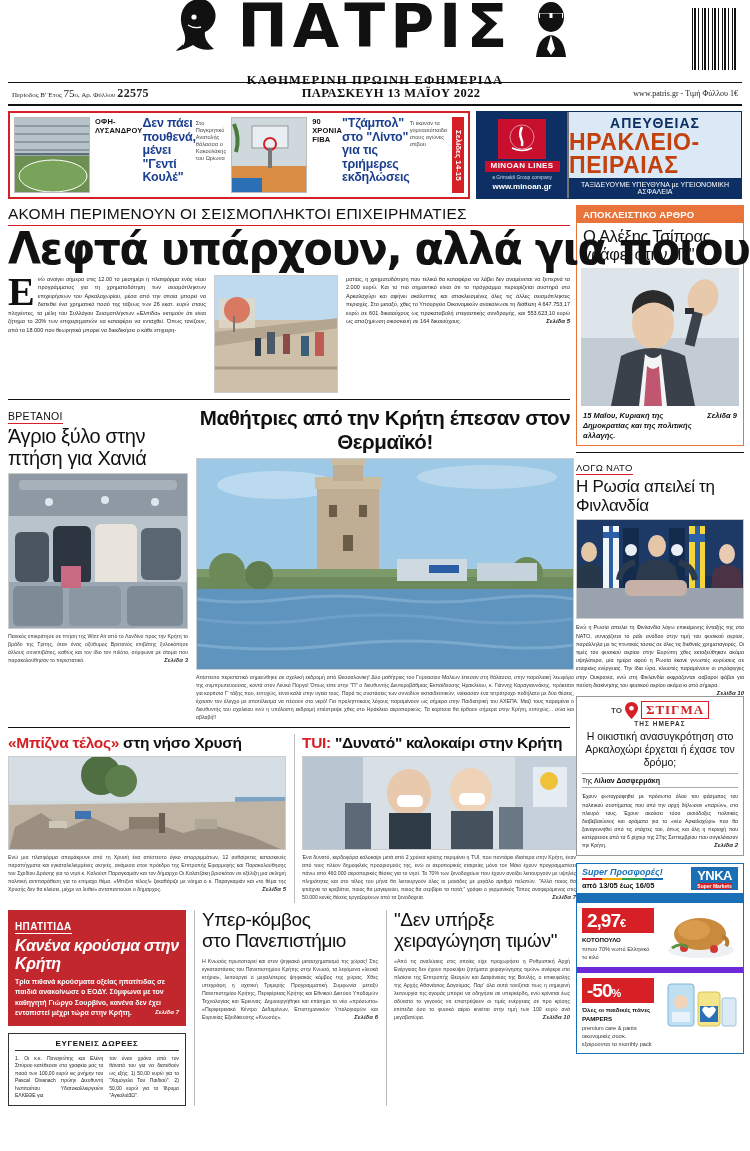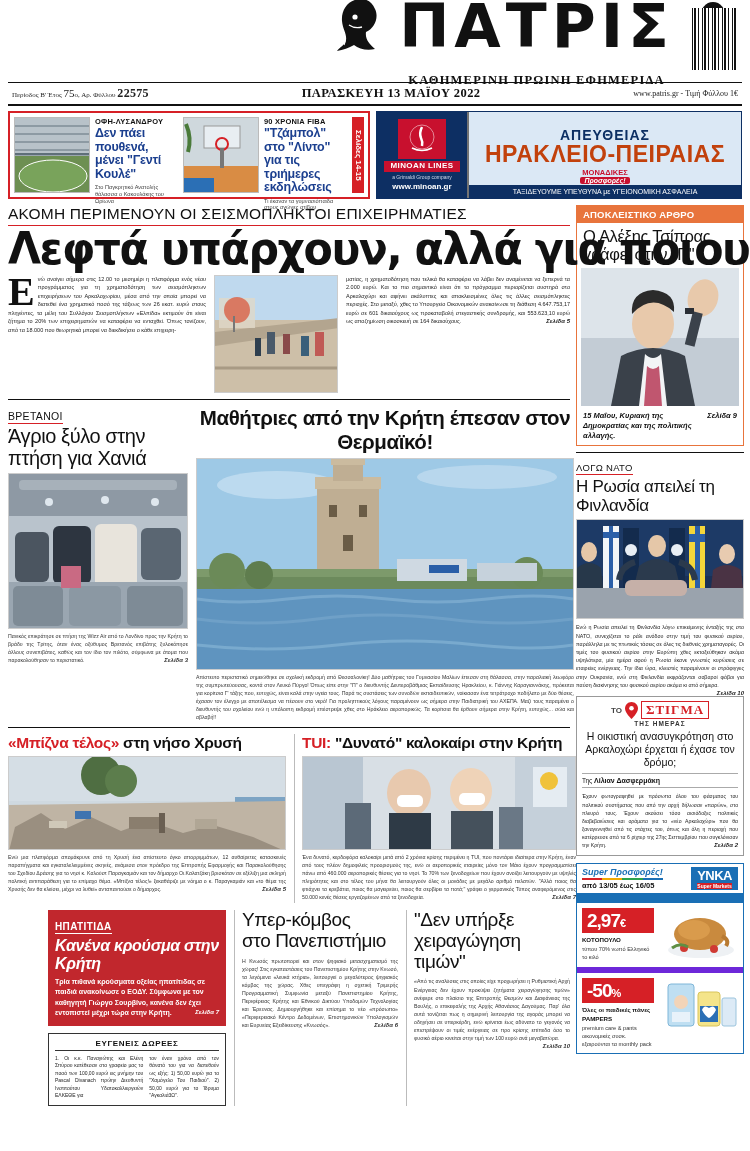--- a/index.html
+++ b/index.html
@@ -7,21 +7,21 @@
   html, body {
     width: 750px; height: 1151px;
     background: #ffffff;
     font-family: "Liberation Sans", sans-serif;
     color: #111;
     overflow: hidden;
   }
   .page { position: relative; width: 750px; height: 1151px; padding: 0 8px; }
 
   
-  .masthead { position: relative; height: 82px; display: flex; align-items: center; justify-content: flex-end; }
+  .masthead { position: relative; height: 82px; display: flex; align-items: center; justify-content: center; }
   .logo-wrap { display: flex; align-items: center; gap: 14px; flex-direction: column; }
   .logo-row { display: flex; align-items: center; gap: 10px; }
   .logo-title {
     font-family: "DejaVu Sans", sans-serif;
     font-weight: bold; font-size: 60px; letter-spacing: 5px; line-height: 0.9;
     color: #111;
   }
   .logo-sub {
     font-family: "Liberation Serif", serif;
     font-weight: bold; font-size: 12.5px; letter-spacing: 1.2px; margin-top: 2px; color: #111;
@@ -41,21 +41,21 @@
   .dateline .left b { font-size: 11px; font-weight: normal;}
   .dateline .left .big { font-size: 12px; font-weight: bold; letter-spacing:.3px;}
   .dateline .center { font-family:"Liberation Serif",serif; font-weight:bold; font-size: 12.5px; letter-spacing:.4px;}
   .dateline .right { font-family:"Liberation Serif",serif; font-size: 8px; color:#222; }
 
   
   .promo-row { display: flex; gap: 6px; height: 88px; margin-bottom: 6px; }
   .promo-left { flex: 0 0 362px; border: 2px solid #d62026; display: flex; padding: 4px; gap: 5px; position: relative; }
   .promo-item { display: flex; gap: 5px; flex: 1; }
   .promo-thumb { width: 76px; height: 76px; border: 1px solid #bbb; flex: 0 0 76px; position: relative; overflow: hidden;}
-  .promo-txt { flex: 1; display: flex; flex-direction: column; justify-content: flex-start; }
+  .promo-txt { flex: 1; display: flex; justify-content: flex-start; }
   .promo-kicker { font-size: 7.5px; font-weight: bold; letter-spacing: .2px; color:#111; margin-bottom:1px;}
   .promo-head { font-size: 12.5px; font-weight: bold; color: #1b3f8f; line-height: 1.08; letter-spacing:-.2px;}
   .promo-dek { font-size: 5.6px; color:#444; margin-top: 3px; line-height:1.25;}
   .promo-pages { writing-mode: vertical-rl; text-orientation: mixed; background:#d62026; color:#fff;
     font-size: 8px; font-weight: bold; padding: 2px 1px; display:flex; align-items:center; justify-content:center; width: 12px;}
   .promo-right { flex: 1; background: #0d2f63; display: flex; border:1px solid #0d2f63; }
   .minoan-box { width: 92px; background: #0d2f63; display:flex; flex-direction:column; align-items:center; justify-content:center; gap:2px; border-right:2px solid #737373; }
   .minoan-logo { width: 48px; height: 40px; background:#c8102e; display:flex; align-items:center; justify-content:center; }
   .minoan-name { color:#fff; font-size: 8px; font-weight:bold; background:#c8102e; padding:1px 6px; letter-spacing:.4px; line-height:1.1; text-align:center;}
   .minoan-tag { color:#cdd8ea; font-size:5px; }
@@ -101,21 +101,21 @@
   .cap { font-size: 5.2px; line-height: 1.55; text-align: justify; color:#333; margin-top: 3px;}
 
   
   .row3 { display: flex; gap: 8px; margin-top: 6px; }
   .r3-left { flex: 0 0 276px; }
   .r3-right { flex: 1; }
   .head-red-blk { font-size: 15.5px; font-weight: bold; letter-spacing:-.3px;}
   .red { color: #d62026; }
 
   
-  .row4 { display: flex; gap: 8px; margin-top: 7px; margin-left: 40px; }
+  .row4 { display: flex; gap: 8px; margin-top: 7px; }
   .r4-a { flex: 0 0 178px; }
   .r4-b { flex: 1; border-left: 1px solid #bbb; padding-left: 7px;}
   .r4-c { flex: 1; border-left: 1px solid #bbb; padding-left: 7px;}
   .redbox { background: #c1272d; color:#fff; padding: 6px 7px 7px; }
   .redbox .k { font-size: 10px; font-weight: bold; letter-spacing:.4px; border-bottom:1.5px solid #fff; display:inline-block; padding-bottom:1px;}
   .redbox .h { font-size: 16px; font-weight: bold; font-style: italic; margin: 3px 0 4px; letter-spacing:-.3px;}
   .redbox .d { font-size: 7px; font-weight: bold; line-height: 1.5; }
   .donbox { border: 1px solid #333; margin-top: 7px; padding: 5px 6px; }
   .donbox .t { text-align:center; font-size: 8px; font-weight: bold; letter-spacing:.6px; border-bottom:1px solid #333; padding-bottom:2px; margin-bottom:4px;}
   .don-cols { display:flex; gap:6px; font-size: 5px; line-height:1.5; color:#222; text-align:justify;}

